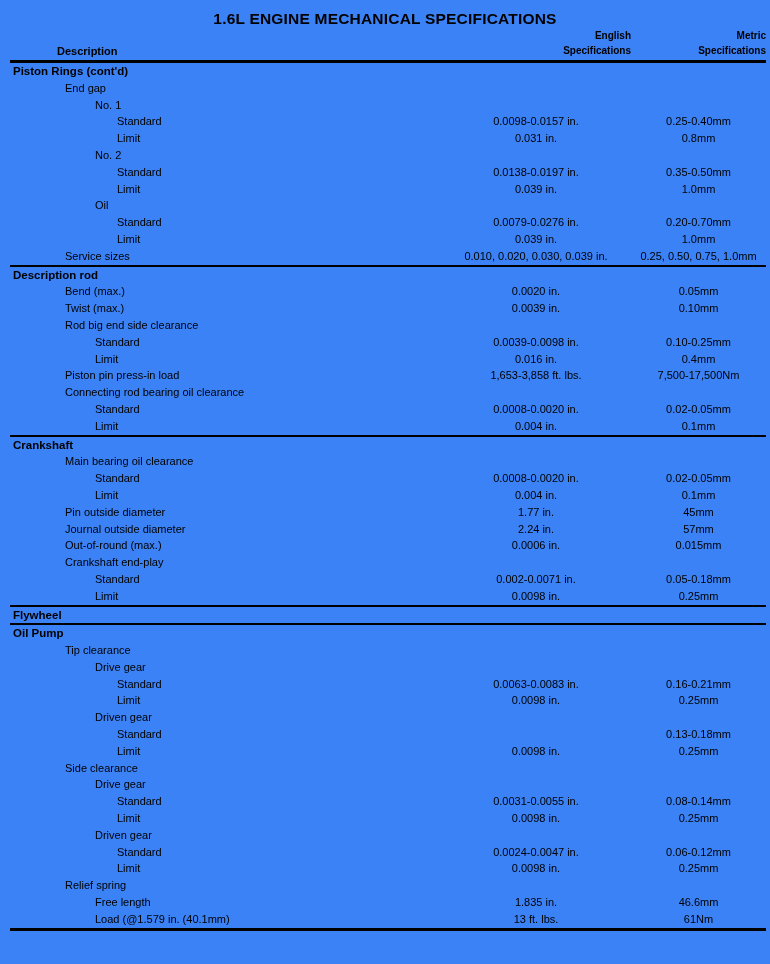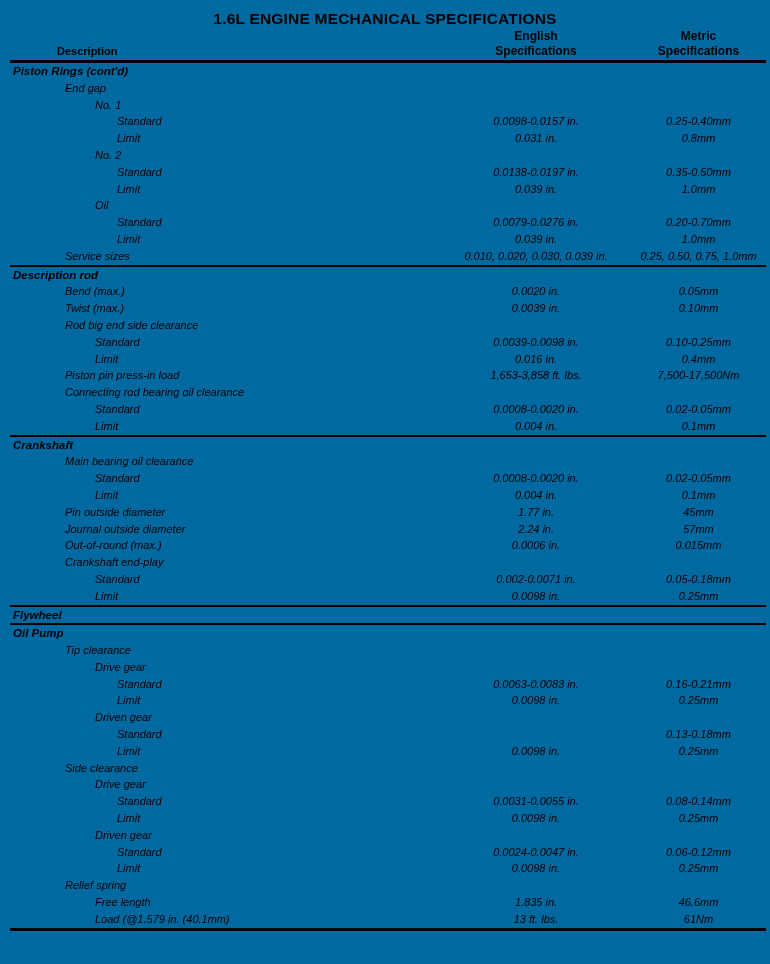--- a/index.html
+++ b/index.html
@@ -6,21 +6,21 @@
     margin: 0;
     padding: 0;
     background: #ffffff;
     font-family: "Liberation Sans", sans-serif;
     color: #000000;
   }
   .page {
     position: relative;
     width: 770px;
     height: 964px;
-    background: #0369a1;
+    background: #3b82f6;
     overflow: hidden;
   }
   .title {
     padding-top: 9px;
     margin: 0 0 1px 0;
     text-align: center;
     font-size: 15.5px;
     line-height: 19px;
     font-weight: bold;
     letter-spacing: 0.2px;
@@ -39,34 +39,33 @@
   .th-desc {
     flex: 1;
     font-weight: bold;
     font-size: 11px;
     padding-left: 3px;
     line-height: 14px;
     margin-left: 44px;
   }
   .th-col {
     font-weight: bold;
-    font-size: 12px;
-    text-align: center;
+    font-size: 10px;
+    text-align: right;
     line-height: 14.5px;
   }
   .th-eng { width: 190px; }
   .th-met { width: 135px; }
   .row {
     display: flex;
     align-items: center;
     height: 16.8px;
     font-size: 11px;
     line-height: 16.8px;
     white-space: nowrap;
-    font-style: italic;
   }
   .section-row { border-top: 2px solid #000; }
   .section-row:first-child { border-top: none; }
   .tbody { border-bottom: 3px solid #000; }
   .cell.desc { flex: 1; overflow: hidden; }
   .section-name {
     font-weight: bold;
     font-size: 11.5px;
     padding-left: 3px;
   }

